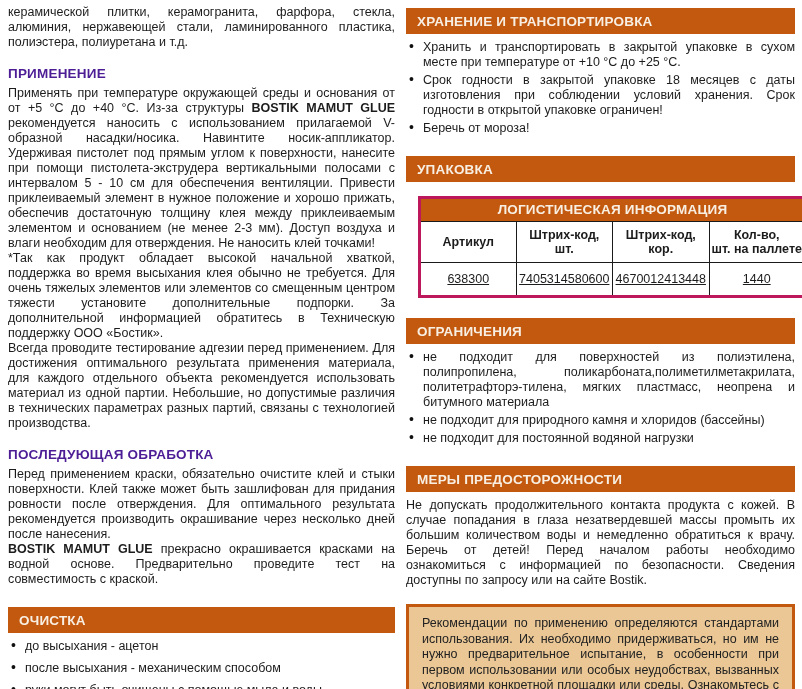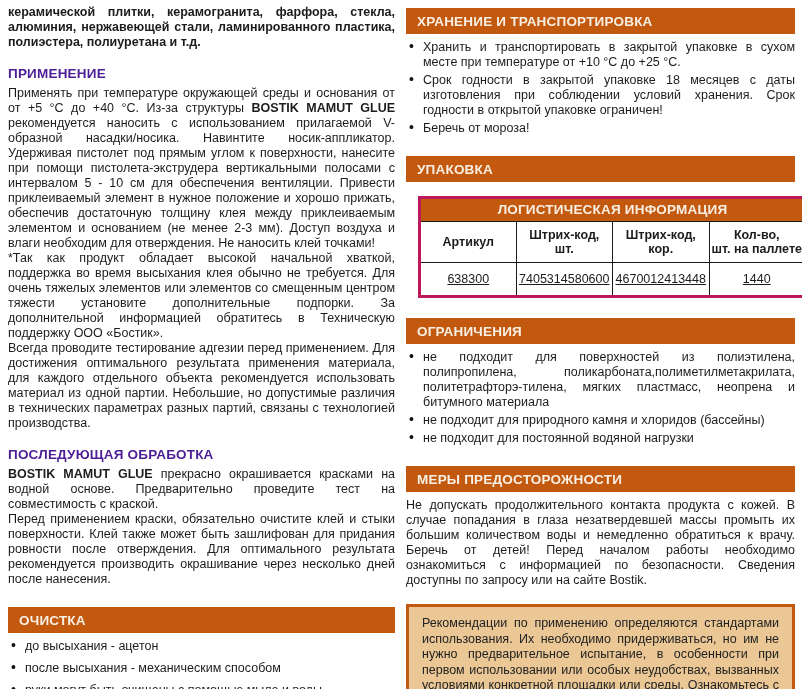--- a/index.html
+++ b/index.html
@@ -21,21 +21,21 @@
   .col { box-sizing: border-box; }
   .col.left  { width: 387px; }
   .col.right { width: 389px; }
 
   .para {
     margin: 0;
     font-size: 12.5px;
     line-height: 15px;
     text-align: justify;
   }
-  .para.intro { margin-bottom: 2px; font-weight: bold; }
+  .para.intro { margin-bottom: 2px; }
   .para b { font-weight: bold; }
 
   .orange-heading {
     margin: 16px 0 5px 0;
     font-size: 13.5px;
     font-weight: bold;
     color: #4c1d95;
     letter-spacing: 0.2px;
   }
 
@@ -120,22 +120,22 @@
   <div class="col left">
 
     <p class="para intro">керамической плитки, керамогранита, фарфора, стекла, алюминия, нержавеющей стали, ламинированного пластика, полиэстера, полиуретана и т.д.</p>
 
     <div class="orange-heading">ПРИМЕНЕНИЕ</div>
     <p class="para"><span>Применять при температуре окружающей среды и основания от от +5 °С до +40 °С. Из-за структуры </span><b>BOSTIK MAMUT GLUE</b><span> рекомендуется наносить с использованием прилагаемой V-образной насадки/носика. Навинтите носик-аппликатор. Удерживая пистолет под прямым углом к поверхности, нанесите при помощи пистолета-экструдера вертикальными полосами с интервалом 5 - 10 см для обеспечения вентиляции. Привести приклеиваемый элемент в нужное положение и хорошо прижать, обеспечив достаточную толщину клея между приклеиваемым элементом и основанием (не менее 2-3 мм). Доступ воздуха и влаги необходим для отверждения. Не наносить клей точками!</span></p>
     <p class="para">*Так как продукт обладает высокой начальной хваткой, поддержка во время высыхания клея обычно не требуется. Для очень тяжелых элементов или элементов со смещенным центром тяжести установите дополнительные подпорки. За дополнительной информацией обратитесь в Техническую поддержку ООО «Бостик».</p>
     <p class="para">Всегда проводите тестирование адгезии перед применением. Для достижения оптимального результата применения материала, для каждого отдельного объекта рекомендуется использовать материал из одной партии. Небольшие, но допустимые различия в технических параметрах разных партий, связаны с технологией производства.</p>
 
     <div class="orange-heading">ПОСЛЕДУЮЩАЯ ОБРАБОТКА</div>
+    <p class="para">Перед применением краски, обязательно очистите клей и стыки поверхности. Клей также может быть зашлифован для придания ровности после отверждения. Для оптимального результата рекомендуется производить окрашивание через несколько дней после нанесения.</p>
     <p class="para"><b>BOSTIK MAMUT GLUE</b><span> прекрасно окрашивается красками на водной основе. Предварительно проведите тест на совместимость с краской.</span></p>
-    <p class="para">Перед применением краски, обязательно очистите клей и стыки поверхности. Клей также может быть зашлифован для придания ровности после отверждения. Для оптимального результата рекомендуется производить окрашивание через несколько дней после нанесения.</p>
 
     <div class="bar">ОЧИСТКА</div>
     <ul class="bullets spaced">
       <li>до высыхания - ацетон</li>
       <li>после высыхания - механическим способом</li>
       <li>руки могут быть очищены с помощью мыла и воды</li>
     </ul>
   </div>
 
   <div class="col right">

